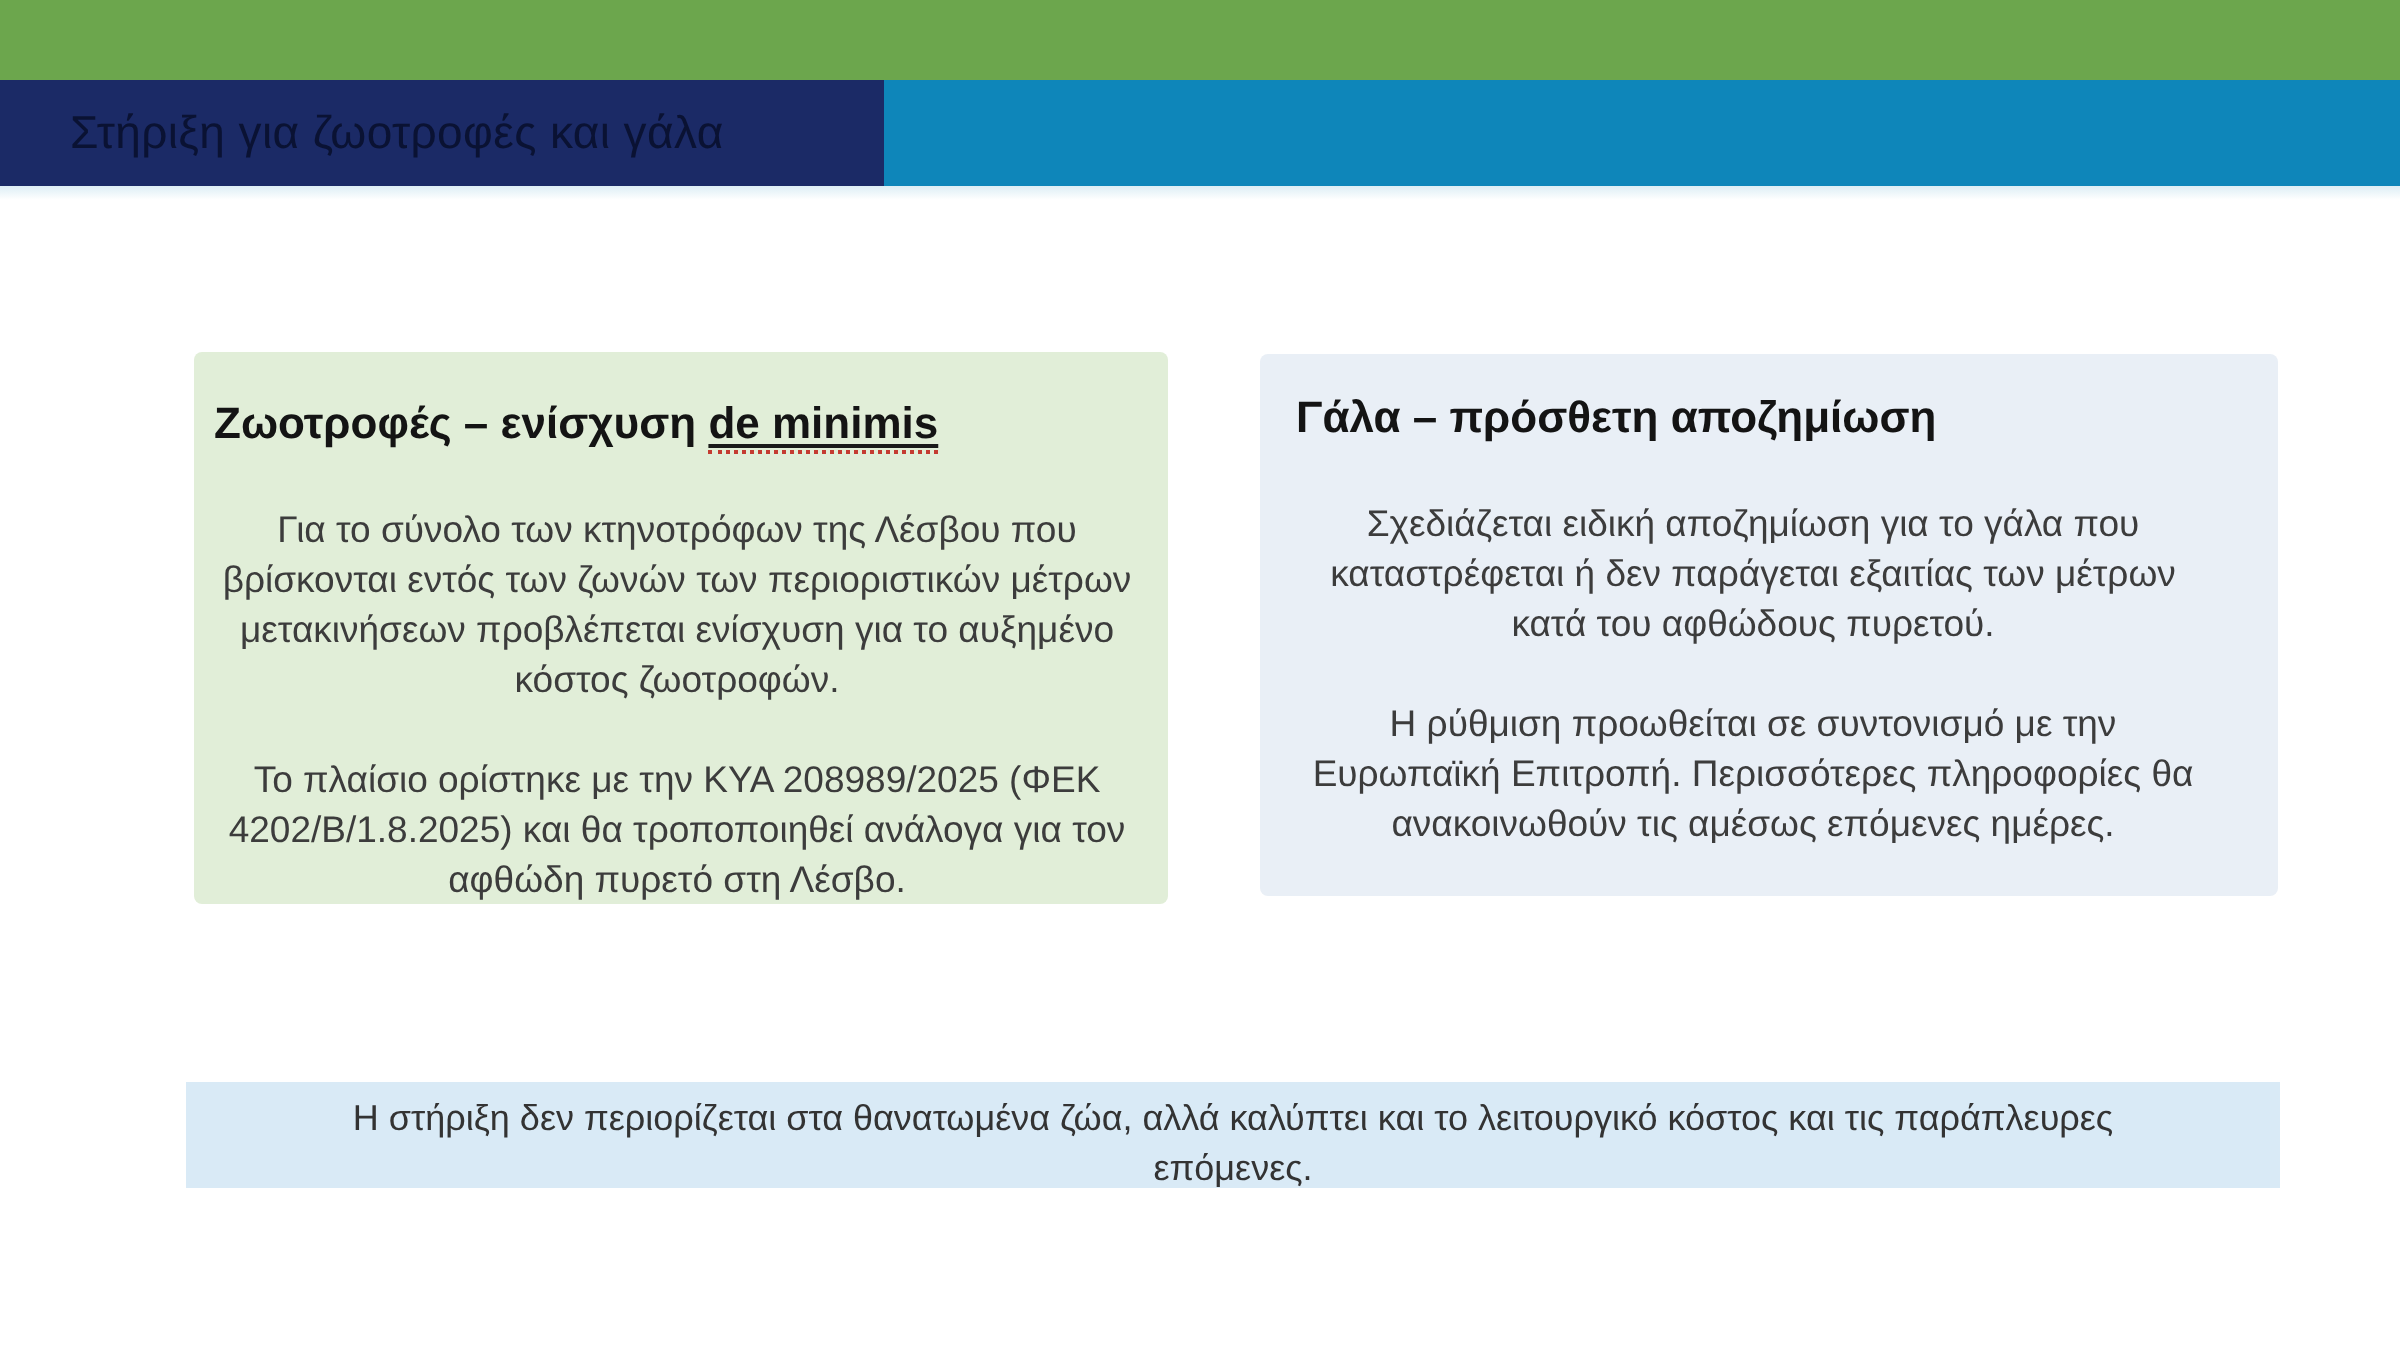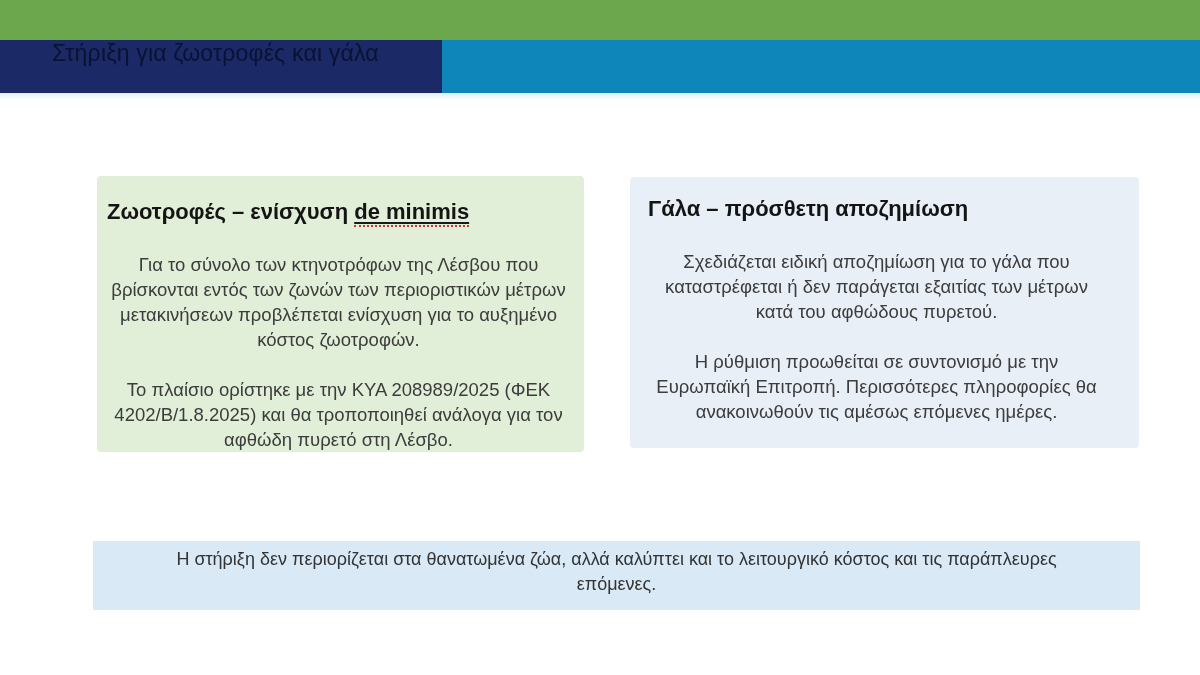--- a/index.html
+++ b/index.html
@@ -32,23 +32,23 @@
     position: absolute;
     left: 0; top: 40px;
     width: 1200px; height: 53px;
   }
   .title-bar {
     position: absolute;
     left: 0; top: 0;
     width: 442px; height: 53px;
     background: #1B2A66;
     display: flex;
-    align-items: flex-start;
+    align-items: center;
     box-sizing: border-box;
-    padding-left: 52px;
+    padding-left: 35px;
   }
   .slide-title {
     font-size: 23px;
     letter-spacing: 0.2px;
     color: #0A1233;
     white-space: nowrap;
   }
   .header-accent {
     position: absolute;
     left: 442px; top: 0;
@@ -103,21 +103,21 @@
     text-decoration-thickness: 1.5px;
     text-underline-offset: 3px;
     border-bottom: 2px dotted #C43B31;
     padding-bottom: 1px;
   }
 
   
   .footer-banner {
     position: absolute;
     left: 93px; top: 541px;
-    width: 1047px; height: 69px;
+    width: 1047px; height: 53px;
     background: #D9EAF6;
     box-sizing: border-box;
     padding-top: 6px;
     text-align: center;
     font-size: 18px;
     line-height: 25px;
     color: #333333;
   }
 </style>
 </head>

